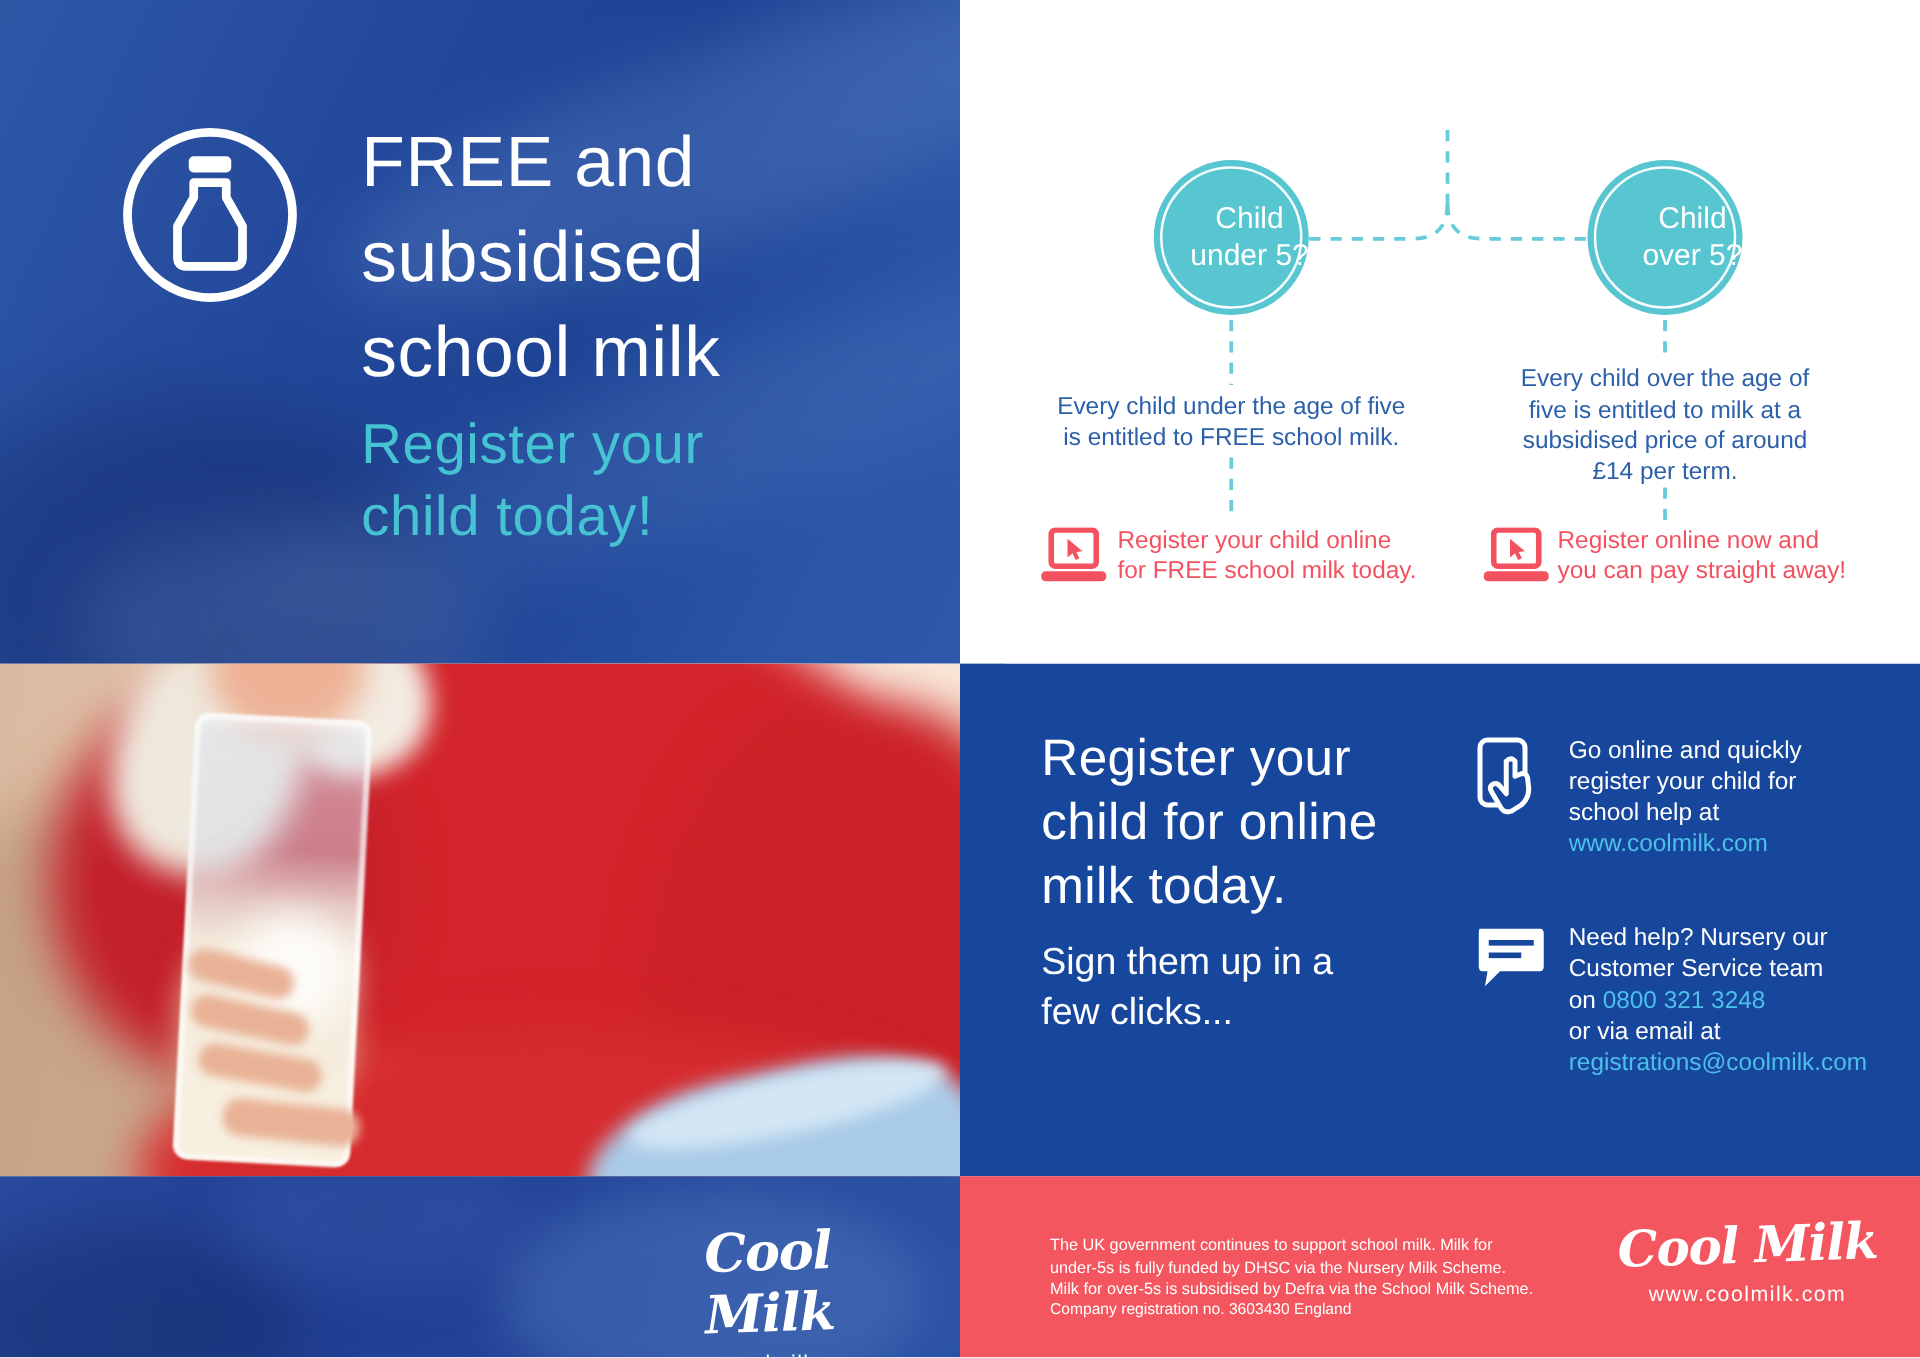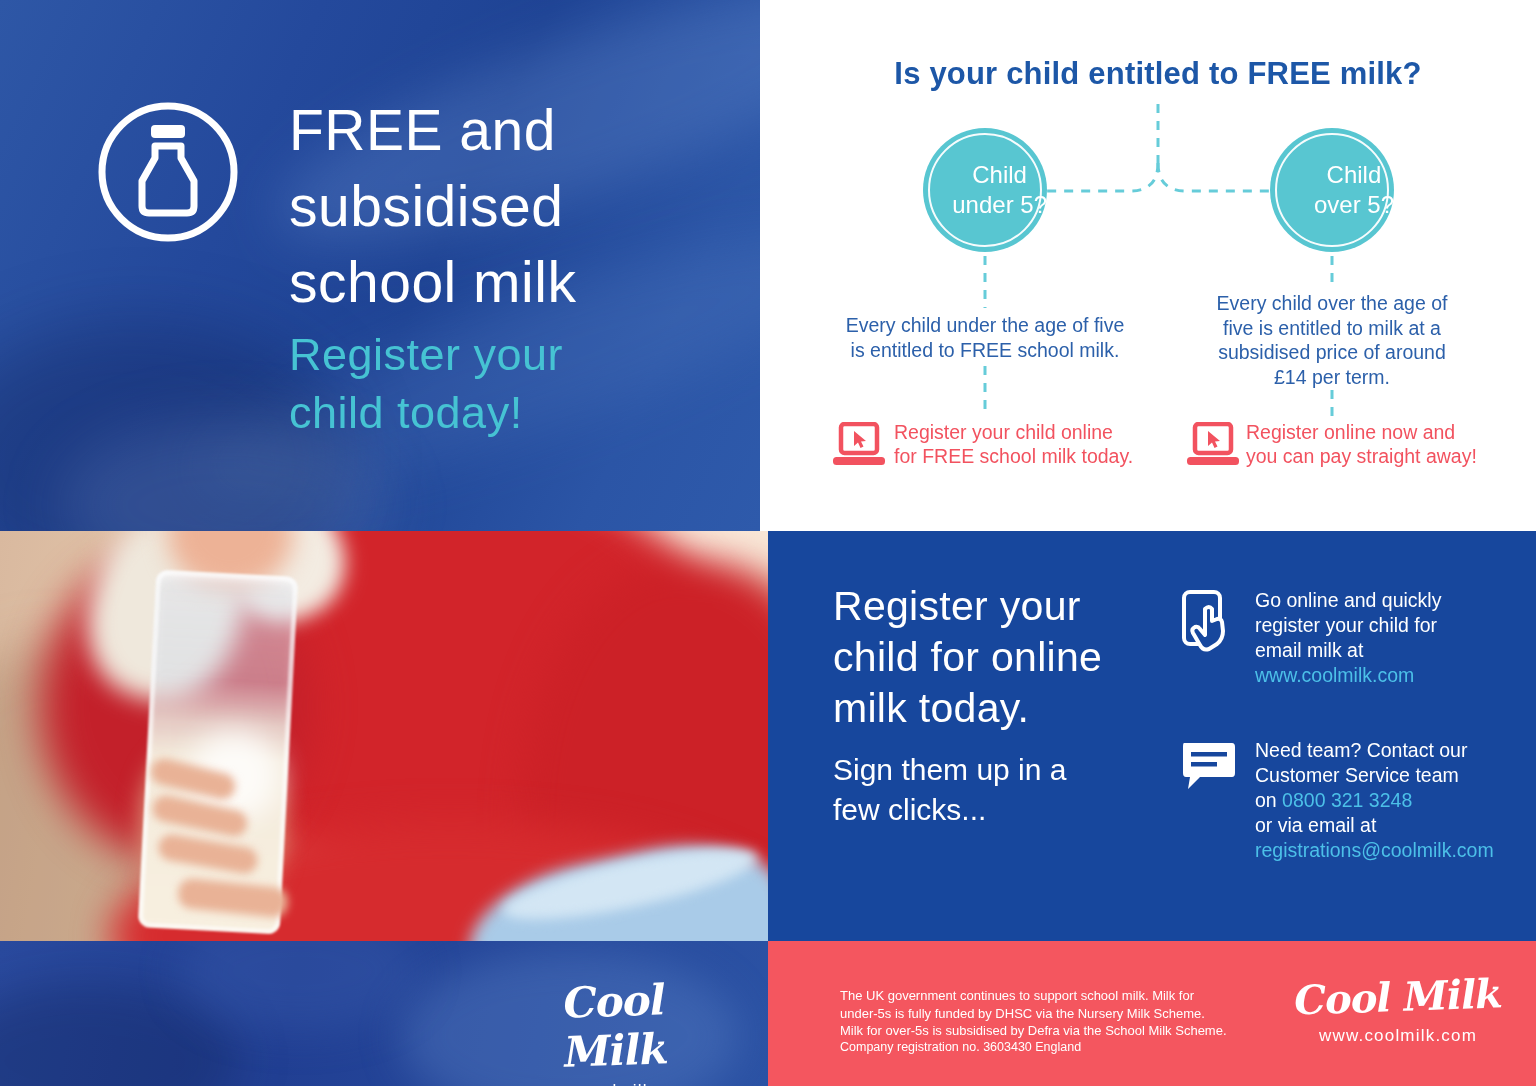--- a/index.html
+++ b/index.html
@@ -2,21 +2,21 @@
 <html><head>
 <meta charset="utf-8">
 <style>
   html,body{margin:0;padding:0;background:#ffffff;}
   .page{position:relative;width:1536px;height:1086px;overflow:hidden;
         font-family:"Liberation Sans","DejaVu Sans",sans-serif;background:#fff;}
   .abs{position:absolute;}
 
   
   .hero{left:0;top:0;width:760px;height:531px;overflow:hidden;
-        background:linear-gradient(115deg,#2e57a6 0%,#24499c 32%,#1e4394 55%,#2b55a6 82%,#2e5aab 100%);}
+        background:linear-gradient(115deg,#2e57a6 0%,#24499c 32%,#1e4394 55%,#2b55a6 82%,#2e5aab 100%);padding-left:44px;}
   .hero .streak1{left:260px;top:40px;width:640px;height:150px;background:rgba(110,150,215,.28);
         transform:rotate(-19deg);filter:blur(26px);border-radius:50%;}
   .hero .streak2{left:180px;top:300px;width:700px;height:130px;background:rgba(90,130,200,.22);
         transform:rotate(-19deg);filter:blur(26px);border-radius:50%;}
   .hero .hair{left:-70px;top:320px;width:420px;height:280px;background:rgba(12,28,82,.32);
         filter:blur(34px);border-radius:50%;}
   .hero .face{left:60px;top:420px;width:330px;height:170px;background:rgba(150,175,220,.18);
         filter:blur(30px);border-radius:50%;}
   .hero-title{left:289px;top:92px;width:460px;color:#ffffff;font-size:57px;line-height:76px;
         font-weight:500;letter-spacing:.5px;}
@@ -163,21 +163,20 @@
     <div class="abs blob1"></div>
     <div class="abs blob2"></div>
     <div class="abs blob3"></div>
     <div class="abs logo-block" style="left:615px;top:36px;">
       <div class="logo-script" style="font-size:42px;">Cool Milk</div>
       <div class="logo-url">www.coolmilk.com</div>
     </div>
   </div>
 
   <div class="abs flow">
-    <div class="abs flow-heading">Is your child entitled to FREE milk?</div>
 
     <svg class="abs connector" viewBox="0 0 768 531">
       <g fill="none" stroke="#66ccd9" stroke-width="3" stroke-dasharray="9 8">
         <path d="M390 104 V163"></path>
         <path d="M390 163 Q390 191 362 191 H279"></path>
         <path d="M390 163 Q390 191 418 191 H502"></path>
         <path d="M217 256 V308"></path>
         <path d="M217 366 V414"></path>
         <path d="M564 256 V286"></path>
         <path d="M564 390 V416"></path>
@@ -240,31 +239,31 @@
       <div>few clicks...</div>
     </div>
 
     <svg class="abs tablet-icon" viewBox="0 0 54 66">
       <rect x="3" y="3" width="36" height="52" rx="6" fill="none" stroke="#ffffff" stroke-width="4"></rect>
       <path d="M24 20 Q28 16 31 20 L31 32 L36 30 Q40 29 41 33 L42 42 Q42 50 36 55 L28 60 Q22 62 19 56 L12 44 Q10 40 14 38 Q17 37 19 40 L24 46 Z" fill="#17479d" stroke="#ffffff" stroke-width="4" stroke-linejoin="round"></path>
     </svg>
     <div class="abs panel-text panel-online">
       <div>Go online and quickly</div>
       <div>register your child for</div>
-      <div>email milk at</div>
+      <div>school help at</div>
       <div class="link-teal">www.coolmilk.com</div>
     </div>
 
     <svg class="abs bubble-icon" viewBox="0 0 56 56">
       <path d="M4 4 H52 Q55 4 55 8 V34 Q55 38 52 38 H20 L8 50 L10 38 H6 Q3 38 3 34 V8 Q3 4 4 4 Z" fill="#ffffff"></path>
       <rect x="11" y="13" width="36" height="4.5" fill="#17479d"></rect>
       <rect x="11" y="23" width="26" height="4.5" fill="#17479d"></rect>
     </svg>
     <div class="abs panel-text panel-help">
-      <div>Need team? Contact our</div>
+      <div>Need help? Nursery our</div>
       <div>Customer Service team</div>
       <div>
         <span>on </span><span class="link-teal">0800 321 3248</span>
       </div>
       <div>or via email at</div>
       <div class="link-teal">registrations@coolmilk.com</div>
     </div>
   </div>
 
   <div class="abs footer-right">

